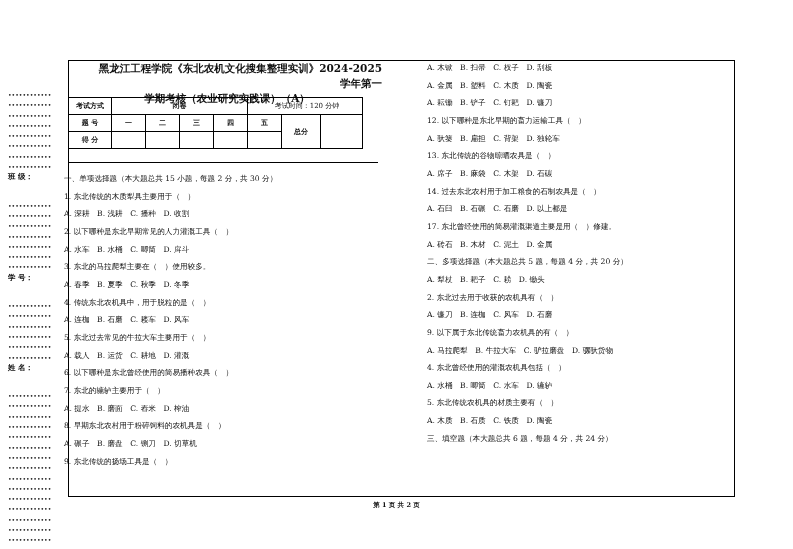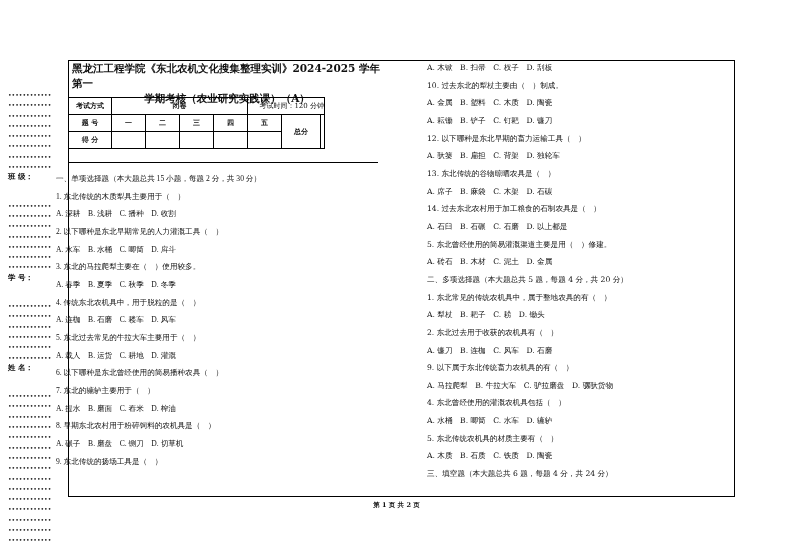--- a/index.html
+++ b/index.html
@@ -5,28 +5,28 @@
   html, body { margin:0; padding:0; background:#fff; }
   body { width:793px; height:549px; position:relative; overflow:hidden;
          font-family:"DejaVu Serif", "Liberation Serif", serif; color:#111; }
   .page { position:absolute; left:68px; top:60px; width:667px; height:437px;
           border:1.3px solid #000; box-sizing:border-box; }
   .binding { position:absolute; left:8px; top:90px; width:52px; font-size:6px; line-height:10.3px; }
   .binding .dots { letter-spacing:0px; font-family:"DejaVu Sans Mono", monospace; font-size:6px; color:#222; white-space:nowrap; }
   .binding .lbl { font-size:7.5px; font-weight:bold; margin-top:0; margin-bottom:18px; }
   .title { position:absolute; left:72px; top:61px; width:310px; text-align:center;
            font-weight:bold; font-size:10.5px; line-height:15px; }
-  .title .l1 { text-align:left; }
-  table.score { position:absolute; left:68px; top:97px; width:257px; border-collapse:collapse; font-size:7px; }
+  .title .l1 { text-align:right;margin-left:16px; }
+  table.score { position:absolute; left:68px; top:97px; width:295px; border-collapse:collapse; font-size:7px; }
   table.score td { border:1px solid #000; height:16px; text-align:center; padding:0; }
   table.score td.b { font-weight:bold; }
-  table.score td.left { text-align:right; padding-left:4px; font-weight:normal; }
+  table.score td.left { text-align:center; padding-left:4px; font-weight:normal; }
   .sep { position:absolute; left:68px; top:162px; width:310px; border-top:1px solid #000; }
   .col { position:absolute; font-size:7.6px; line-height:17.65px; }
-  .col.left { left:56px; top:170px; width:310px;font-family:Liberation Serif, serif; }
+  .col.left { left:64px; top:170px; width:310px; }
   .col.right { left:427px; top:59px; width:300px; }
   .col div { white-space:nowrap; }
   .footer { position:absolute; left:0; width:793px; top:501px; text-align:center; font-size:6.5px; font-weight:bold; }
 </style>
 </head>
 <body>
 
 <div class="page"></div>
 
 <div class="binding">
@@ -122,33 +122,31 @@
   <div>6. 以下哪种是东北曾经使用的简易播种农具（　）</div>
   <div>7. 东北的辘轳主要用于（　）</div>
   <div>A. 提水　B. 磨面　C. 舂米　D. 榨油</div>
   <div>8. 早期东北农村用于粉碎饲料的农机具是（　）</div>
   <div>A. 碾子　B. 磨盘　C. 铡刀　D. 切草机</div>
   <div>9. 东北传统的扬场工具是（　）</div>
 </div>
 
 <div class="col right">
   <div>A. 木锨　B. 扫帚　C. 杈子　D. 刮板</div>
-  <div>10. 过去东北的犁杖主要由（　）制成。</div>
   <div>A. 金属　B. 塑料　C. 木质　D. 陶瓷</div>
   <div>A. 耘锄　B. 铲子　C. 钉耙　D. 镰刀</div>
   <div>12. 以下哪种是东北早期的畜力运输工具（　）</div>
   <div>A. 驮篓　B. 扁担　C. 背架　D. 独轮车</div>
   <div>13. 东北传统的谷物晾晒农具是（　）</div>
   <div>A. 席子　B. 麻袋　C. 木架　D. 石碳</div>
   <div>14. 过去东北农村用于加工粮食的石制农具是（　）</div>
   <div>A. 石臼　B. 石碾　C. 石磨　D. 以上都是</div>
-  <div>5. 东北曾经使用的简易灌溉渠道主要是用（　）修建。</div>
+  <div>17. 东北曾经使用的简易灌溉渠道主要是用（　）修建。</div>
   <div>A. 砖石　B. 木材　C. 泥土　D. 金属</div>
   <div>二、多项选择题（本大题总共 5 题，每题 4 分，共 20 分）</div>
-  <div>1. 东北常见的传统农机具中，属于整地农具的有（　）</div>
   <div>A. 犁杖　B. 耙子　C. 耢　D. 锄头</div>
   <div>2. 东北过去用于收获的农机具有（　）</div>
   <div>A. 镰刀　B. 连枷　C. 风车　D. 石磨</div>
   <div>9. 以下属于东北传统畜力农机具的有（　）</div>
   <div>A. 马拉爬犁　B. 牛拉大车　C. 驴拉磨盘　D. 骡驮货物</div>
   <div>4. 东北曾经使用的灌溉农机具包括（　）</div>
   <div>A. 水桶　B. 唧筒　C. 水车　D. 辘轳</div>
   <div>5. 东北传统农机具的材质主要有（　）</div>
   <div>A. 木质　B. 石质　C. 铁质　D. 陶瓷</div>
   <div>三、填空题（本大题总共 6 题，每题 4 分，共 24 分）</div>

